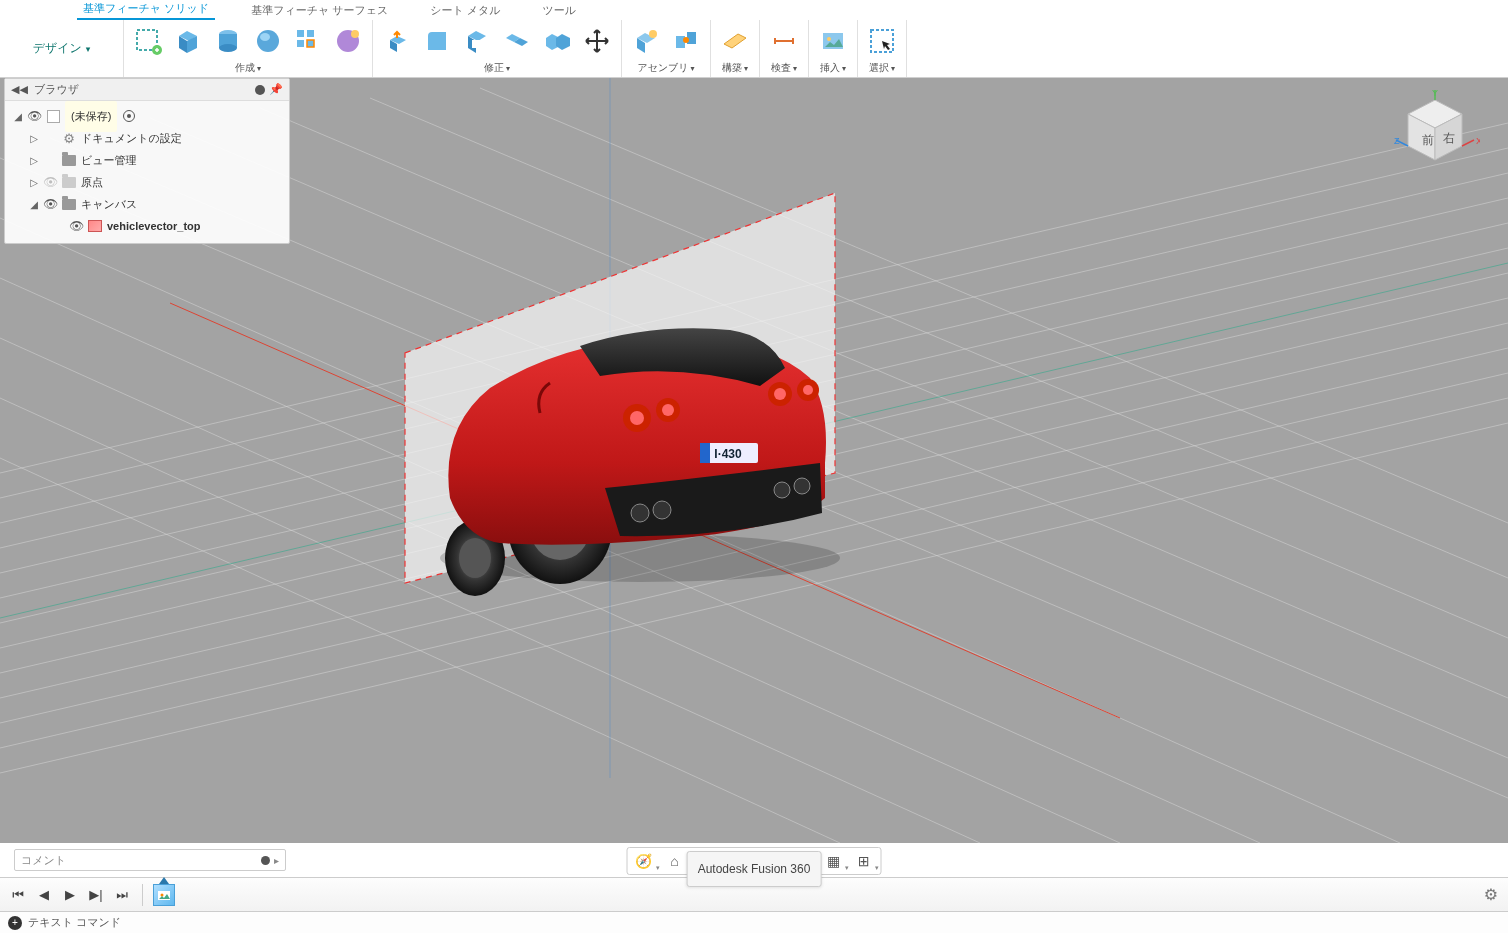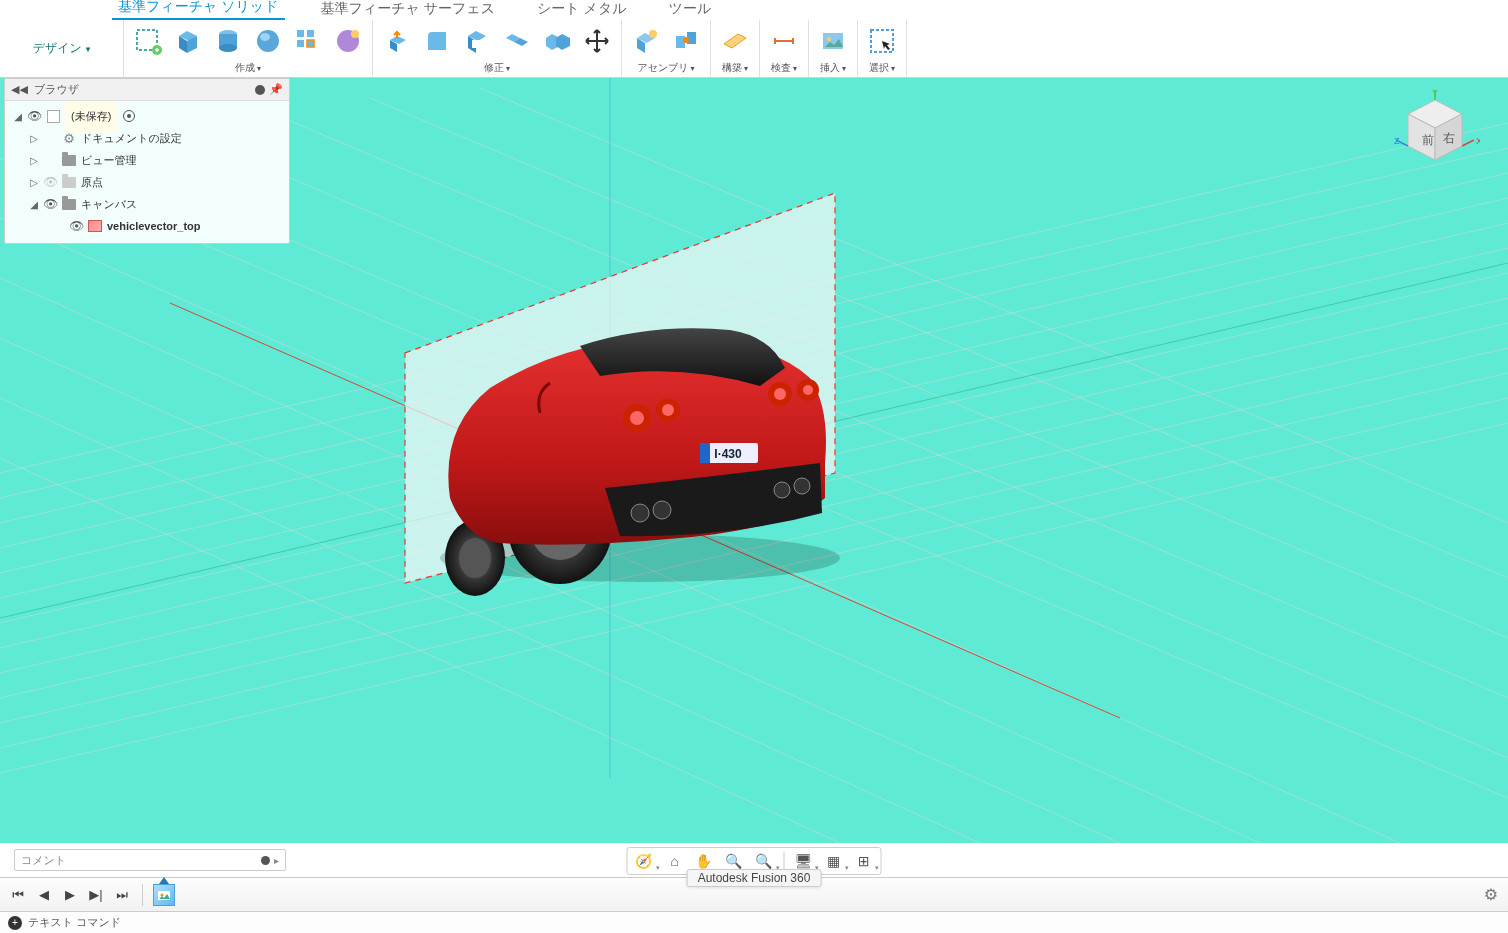--- a/index.html
+++ b/index.html
@@ -1,19 +1,19 @@
 <!DOCTYPE html>
 <html><head>
 <meta charset="utf-8">
 <style>
 * { margin: 0; padding: 0; box-sizing: border-box; font-family: "Hiragino Sans", "Yu Gothic", Arial, sans-serif; }
 body { width: 1508px; height: 933px; background: #fff; overflow: hidden; position: relative; font-size: 12px; color: #333; }
 
 
-.tabs-row { height: 20px; display: flex; align-items: flex-end; padding-left: 112px; gap: 30px; font-size: 14px; color: #666; }
+.tabs-row { height: 20px; display: flex; align-items: flex-end; padding-left: 77px; gap: 30px; font-size: 11px; color: #666; }
 .tabs-row .tab { padding: 2px 6px; cursor: pointer; }
 .tabs-row .tab.active { color: #0696d7; border-bottom: 2px solid #0696d7; }
 
 
 .ribbon { height: 58px; display: flex; border-bottom: 1px solid #d0d0d0; background: #fff; }
 .ribbon-start { width: 124px; display: flex; align-items: center; justify-content: center; border-right: 1px solid #e0e0e0; font-size: 12px; cursor: pointer; color:#0f766e; }
 .ribbon-start .chev { margin-left: 4px; font-size: 9px; }
 .ribbon-group { display: flex; flex-direction: column; border-right: 1px solid #e0e0e0; padding: 0 6px 2px 6px; }
 .ribbon-icons { display: flex; align-items: center; gap: 4px; height: 42px; }
 .ribbon-label { font-size: 10px; text-align: center; color: #555; position: relative; }
@@ -31,21 +31,21 @@
 .tree-row .eye { width: 14px; color:#555; font-size:12px; }
 .tree-row .ico { width: 16px; height:16px; display:flex;align-items:center;justify-content:center; }
 .indent1 { padding-left: 22px; }
 .indent2 { padding-left: 48px; }
 .bold { font-weight: bold; }
 .yellow-pill { background:#fffde7; padding:8px 6px; border-radius:2px;}
 .radio-ico { width:12px;height:12px;border:1.5px solid #555;border-radius:50%; display:inline-block; position:relative;}
 .radio-ico::after{content:"";width:4px;height:4px;background:#555;border-radius:50%;position:absolute;top:2.5px;left:2.5px;}
 
 
-.canvas { position: absolute; top: 78px; left: 0; right: 0; bottom: 90px; background: #5eead4; overflow:hidden;text-align:right; }
+.canvas { position: absolute; top: 78px; left: 0; right: 0; bottom: 90px; background: #a3a3a3; overflow:hidden;text-align:right; }
 .canvas svg { width: 100%; height: 100%; }
 
 
 .viewcube { position: absolute; top: 88px; right: 28px; width: 90px; height: 90px; z-index:4; }
 
 
 .comments { position: absolute; left: 14px; bottom: 62px; width: 272px; height: 22px; border: 1px solid #ccc; background:#fff; display:flex; align-items:center; padding:4px 6px; font-size:11px; color:#888; border-radius:2px;}
 .comments .right { margin-left:auto; display:flex; gap:4px; align-items:center;}
 
 
@@ -59,21 +59,21 @@
 .timeline .sep { width:1px; height:22px; background:#ccc; margin:0 4px;}
 .timeline .marker { width:22px;height:22px; background:linear-gradient(135deg,#b0dfff,#5fb8ef); border:1px solid #4aa0d8; display:flex;align-items:center;justify-content:center; position:relative;}
 .timeline .marker::after{content:"";position:absolute;top:-8px;left:50%;transform:translateX(-50%);width:0;height:0;border-left:5px solid transparent;border-right:5px solid transparent;border-bottom:7px solid #2a78ab;}
 .timeline .gear{ position:absolute; right:10px; font-size:16px; color:#777; cursor:pointer;}
 
 
 .status { position:absolute; bottom:0; left:0; right:0; height:22px; border-top:1px solid #ccc; background:#fdfdfd; display:flex; align-items:center; padding:0 8px; font-size:11px; color:#555;}
 .status .plus { width:14px;height:14px; background:#333; color:#fff; border-radius:50%; display:flex;align-items:center;justify-content:center; font-size:10px; margin-right:6px; cursor:pointer;}
 
 
-.app-tooltip { position:absolute; bottom:46px; left:50%; transform:translateX(-50%); background:#f5f5f5; border:1px solid #ccc; border-radius:3px; padding:1px 10px; font-size:12px; color:#444; z-index:7; box-shadow:0 1px 3px rgba(0,0,0,0.1);}
+.app-tooltip { position:absolute; bottom:46px; left:50%; transform:translateX(-50%); background:#f5f5f5; border:1px solid #ccc; border-radius:3px; padding:10px 10px; font-size:12px; color:#444; z-index:7; box-shadow:0 1px 3px rgba(0,0,0,0.1);}
 
 .folder-ico{width:14px;height:11px;background:#999;border-radius:1px;position:relative;display:inline-block;}
 .folder-ico::before{content:"";position:absolute;top:-3px;left:0;width:6px;height:3px;background:#999;border-radius:1px 1px 0 0;}
 .folder-ico.light{background:#ccc;}
 .folder-ico.light::before{background:#ccc;}
 .gear-ico{font-size:13px;color:#888;}
 .doc-ico{width:13px;height:13px;background:#fff;border:1px solid #aaa;display:inline-block;}
 .img-ico{width:14px;height:12px;background:linear-gradient(135deg,#f88,#faa);border:1px solid #c55;display:inline-block;}
 </style>
 </head>

